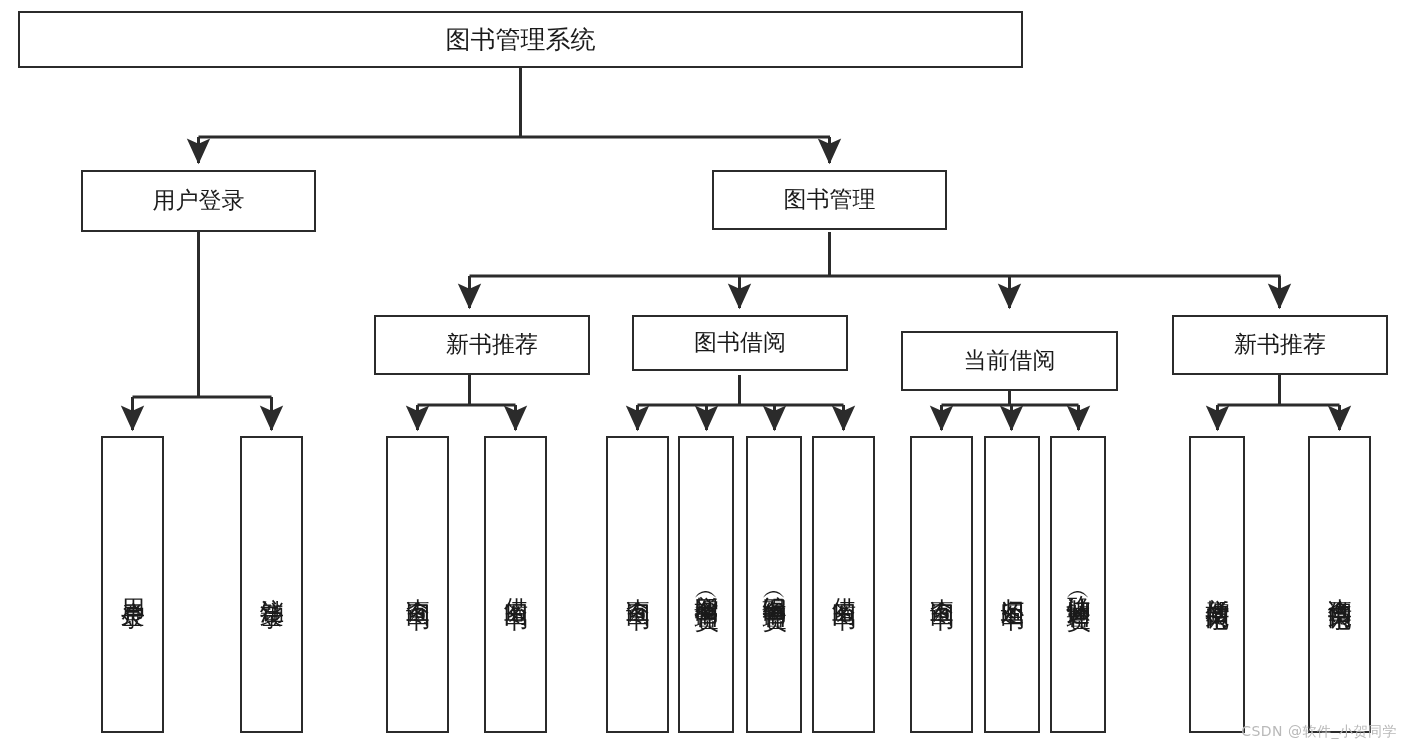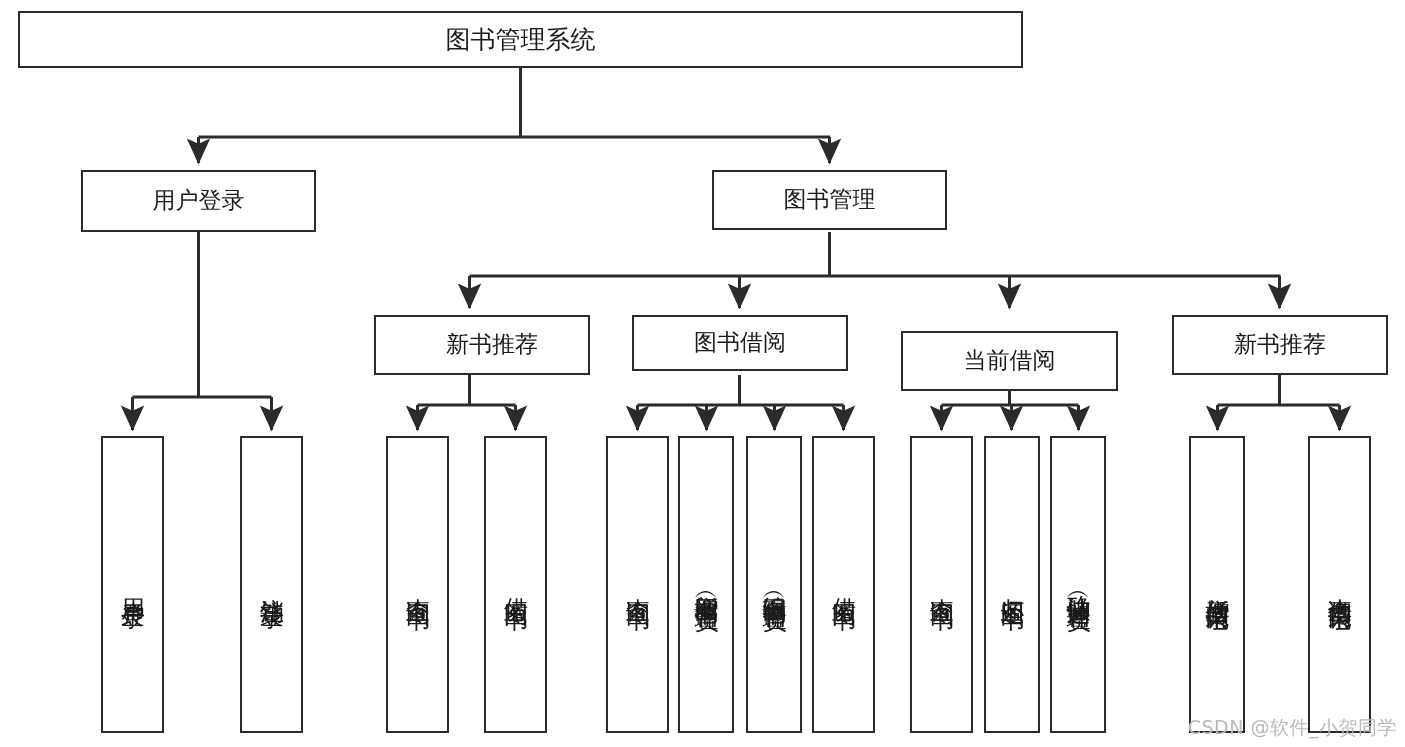--- a/index.html
+++ b/index.html
@@ -66,21 +66,21 @@
     letter-spacing: 3px;
     white-space: nowrap;
   }
   .node.level-leaf.tall-text .label {
     letter-spacing: 2px;
   }
   #watermark {
     position: absolute;
     right: 8px;
     bottom: 6px;
-    font-size: 19px;
+    font-size: 14px;
     color: #b9b9b9;
     letter-spacing: 0.5px;
     white-space: nowrap;
     user-select: none;
   }
 </style>
 </head>
 <body>
 
 <div id="diagram-root">

